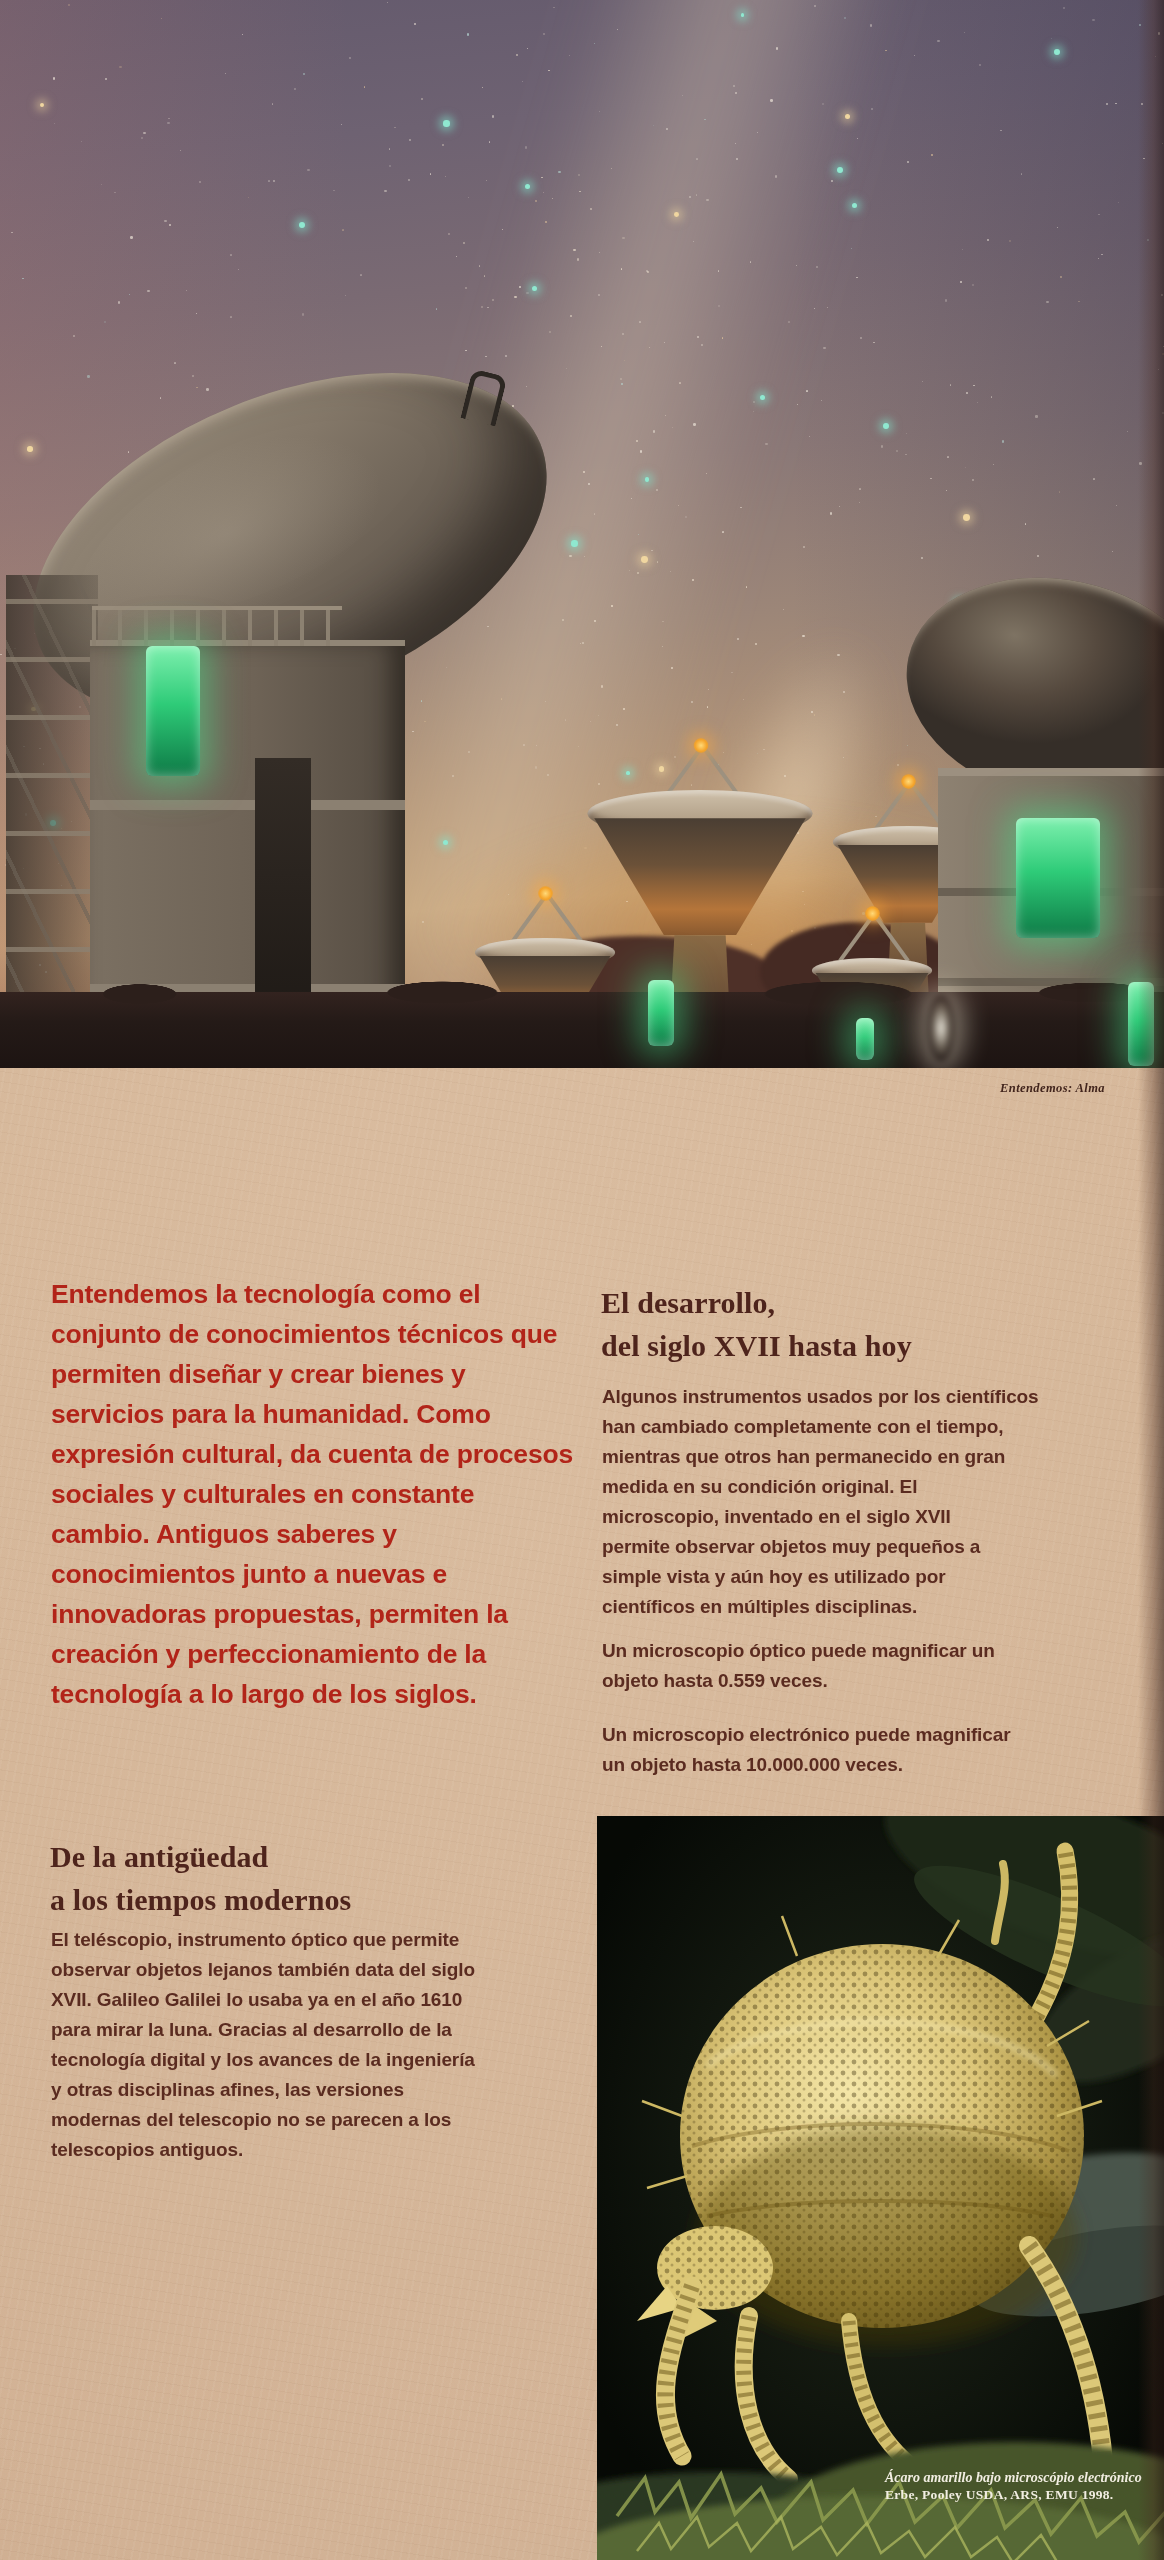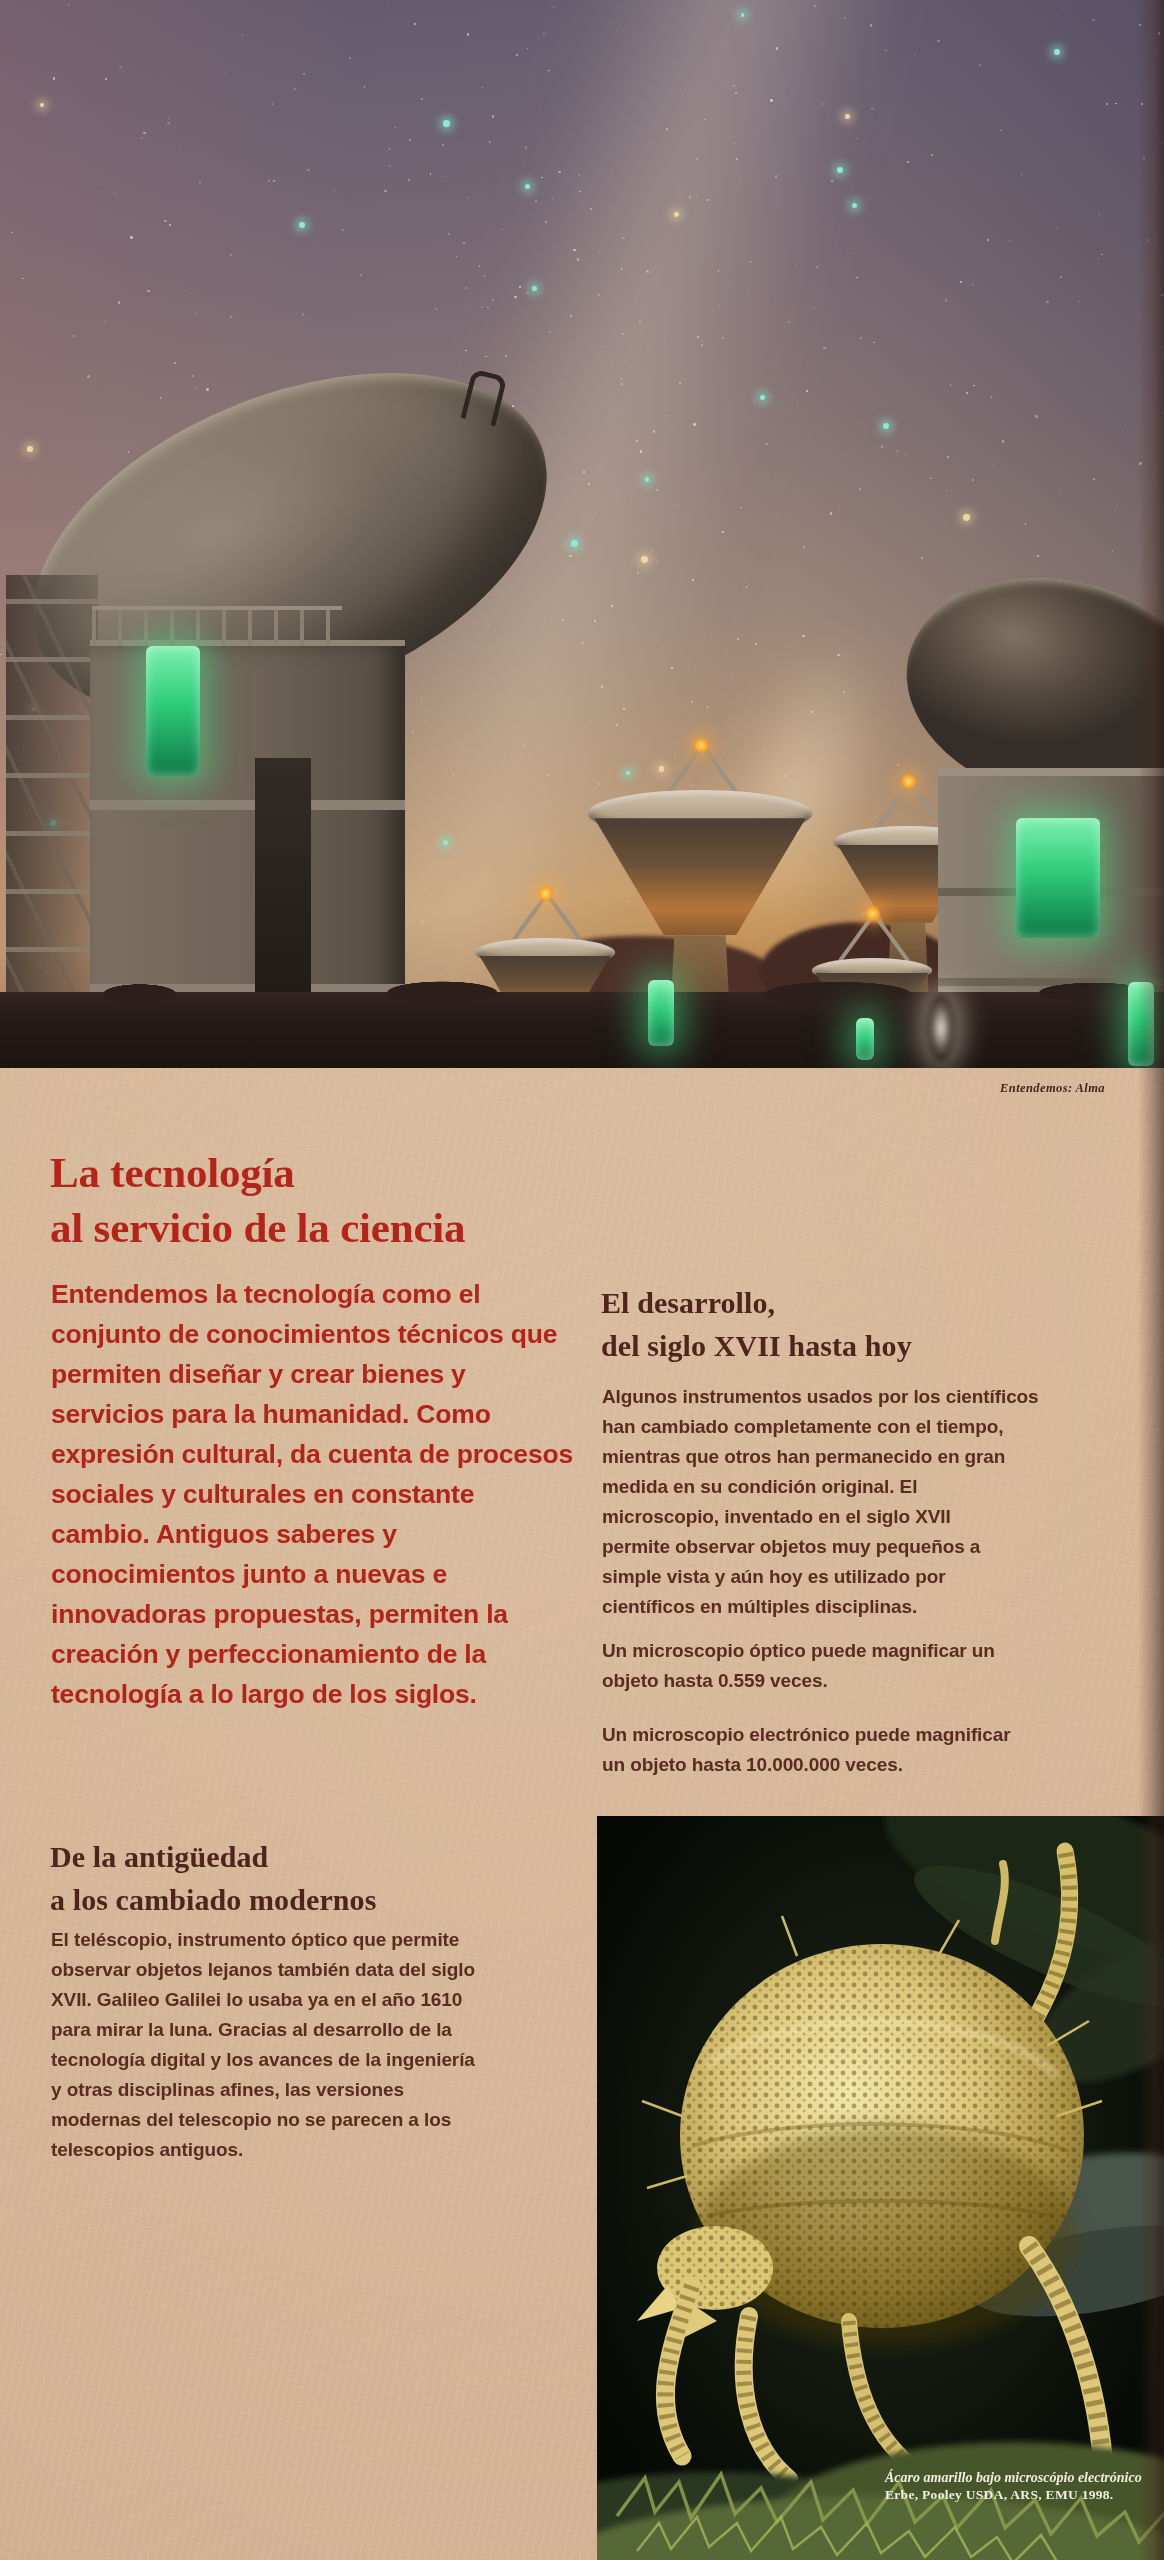--- a/index.html
+++ b/index.html
@@ -761,22 +761,20 @@
     </div>
     <div class="glow-green" style="left:1016px;top:818px;width:84px;height:120px;"></div>
     <div class="glow-green" style="left:1128px;top:982px;width:26px;height:84px;"></div>
 
     <div class="flare"></div>
     <div class="ground"></div>
   </div>
 
   <div class="credit">Entendemos: Alma</div>
 
-  <h1 class="title">La tecnología
-al servicio de la ciencia</h1>
 
   <p class="intro">Entendemos la tecnología como el
 conjunto de conocimientos técnicos que
 permiten diseñar y crear bienes y
 servicios para la humanidad. Como
 expresión cultural, da cuenta de procesos
 sociales y culturales en constante
 cambio. Antiguos saberes y
 conocimientos junto a nuevas e
 innovadoras propuestas, permiten la
@@ -792,21 +790,21 @@
 microscopio, inventado en el siglo XVII
 permite observar objetos muy pequeños a
 simple vista y aún hoy es utilizado por
 científicos en múltiples disciplinas.</p>
   <p class="body-copy fact1">Un microscopio óptico puede magnificar un
 objeto hasta 0.559 veces.</p>
   <p class="body-copy fact2">Un microscopio electrónico puede magnificar
 un objeto hasta 10.000.000 veces.</p>
 
   <h2 class="sec-head sh-left">De la antigüedad
-a los cambiado modernos</h2>
+a los tiempos modernos</h2>
   <p class="body-copy b-left">El teléscopio, instrumento óptico que permite
 observar objetos lejanos también data del siglo
 XVII. Galileo Galilei lo usaba ya en el año 1610
 para mirar la luna. Gracias al desarrollo de la
 tecnología digital y los avances de la ingeniería
 y otras disciplinas afines, las versiones
 modernas del telescopio no se parecen a los
 telescopios antiguos.</p>
 
   <div class="mite" aria-label="yellow-mite-electron-microscope">

